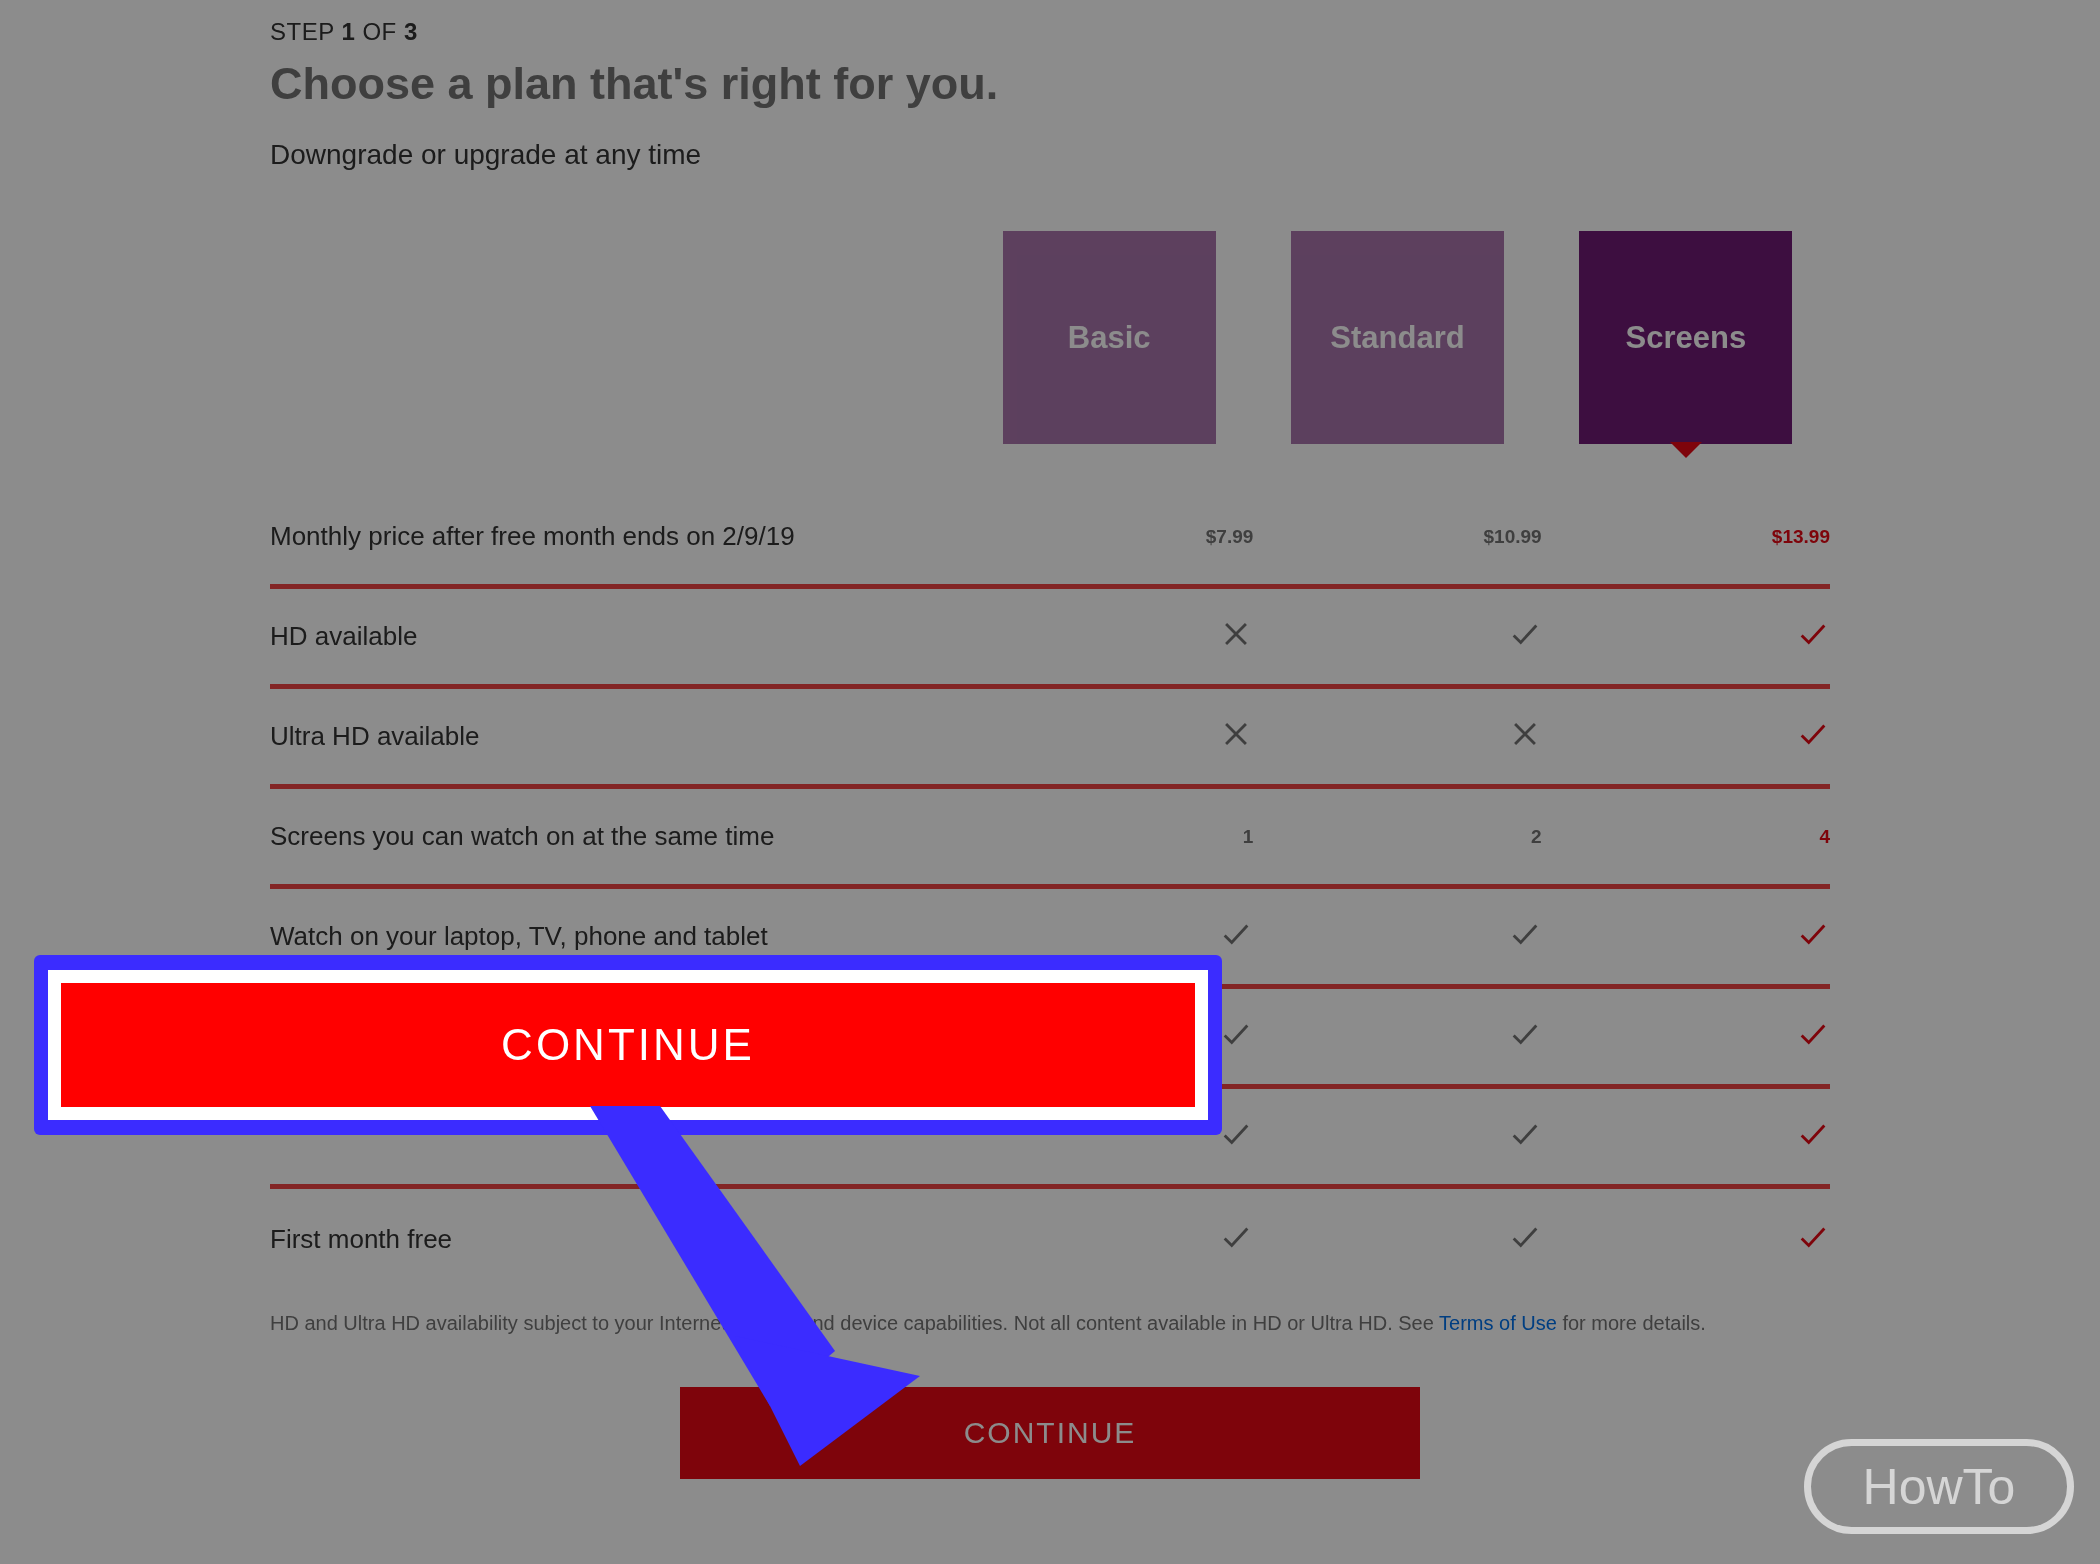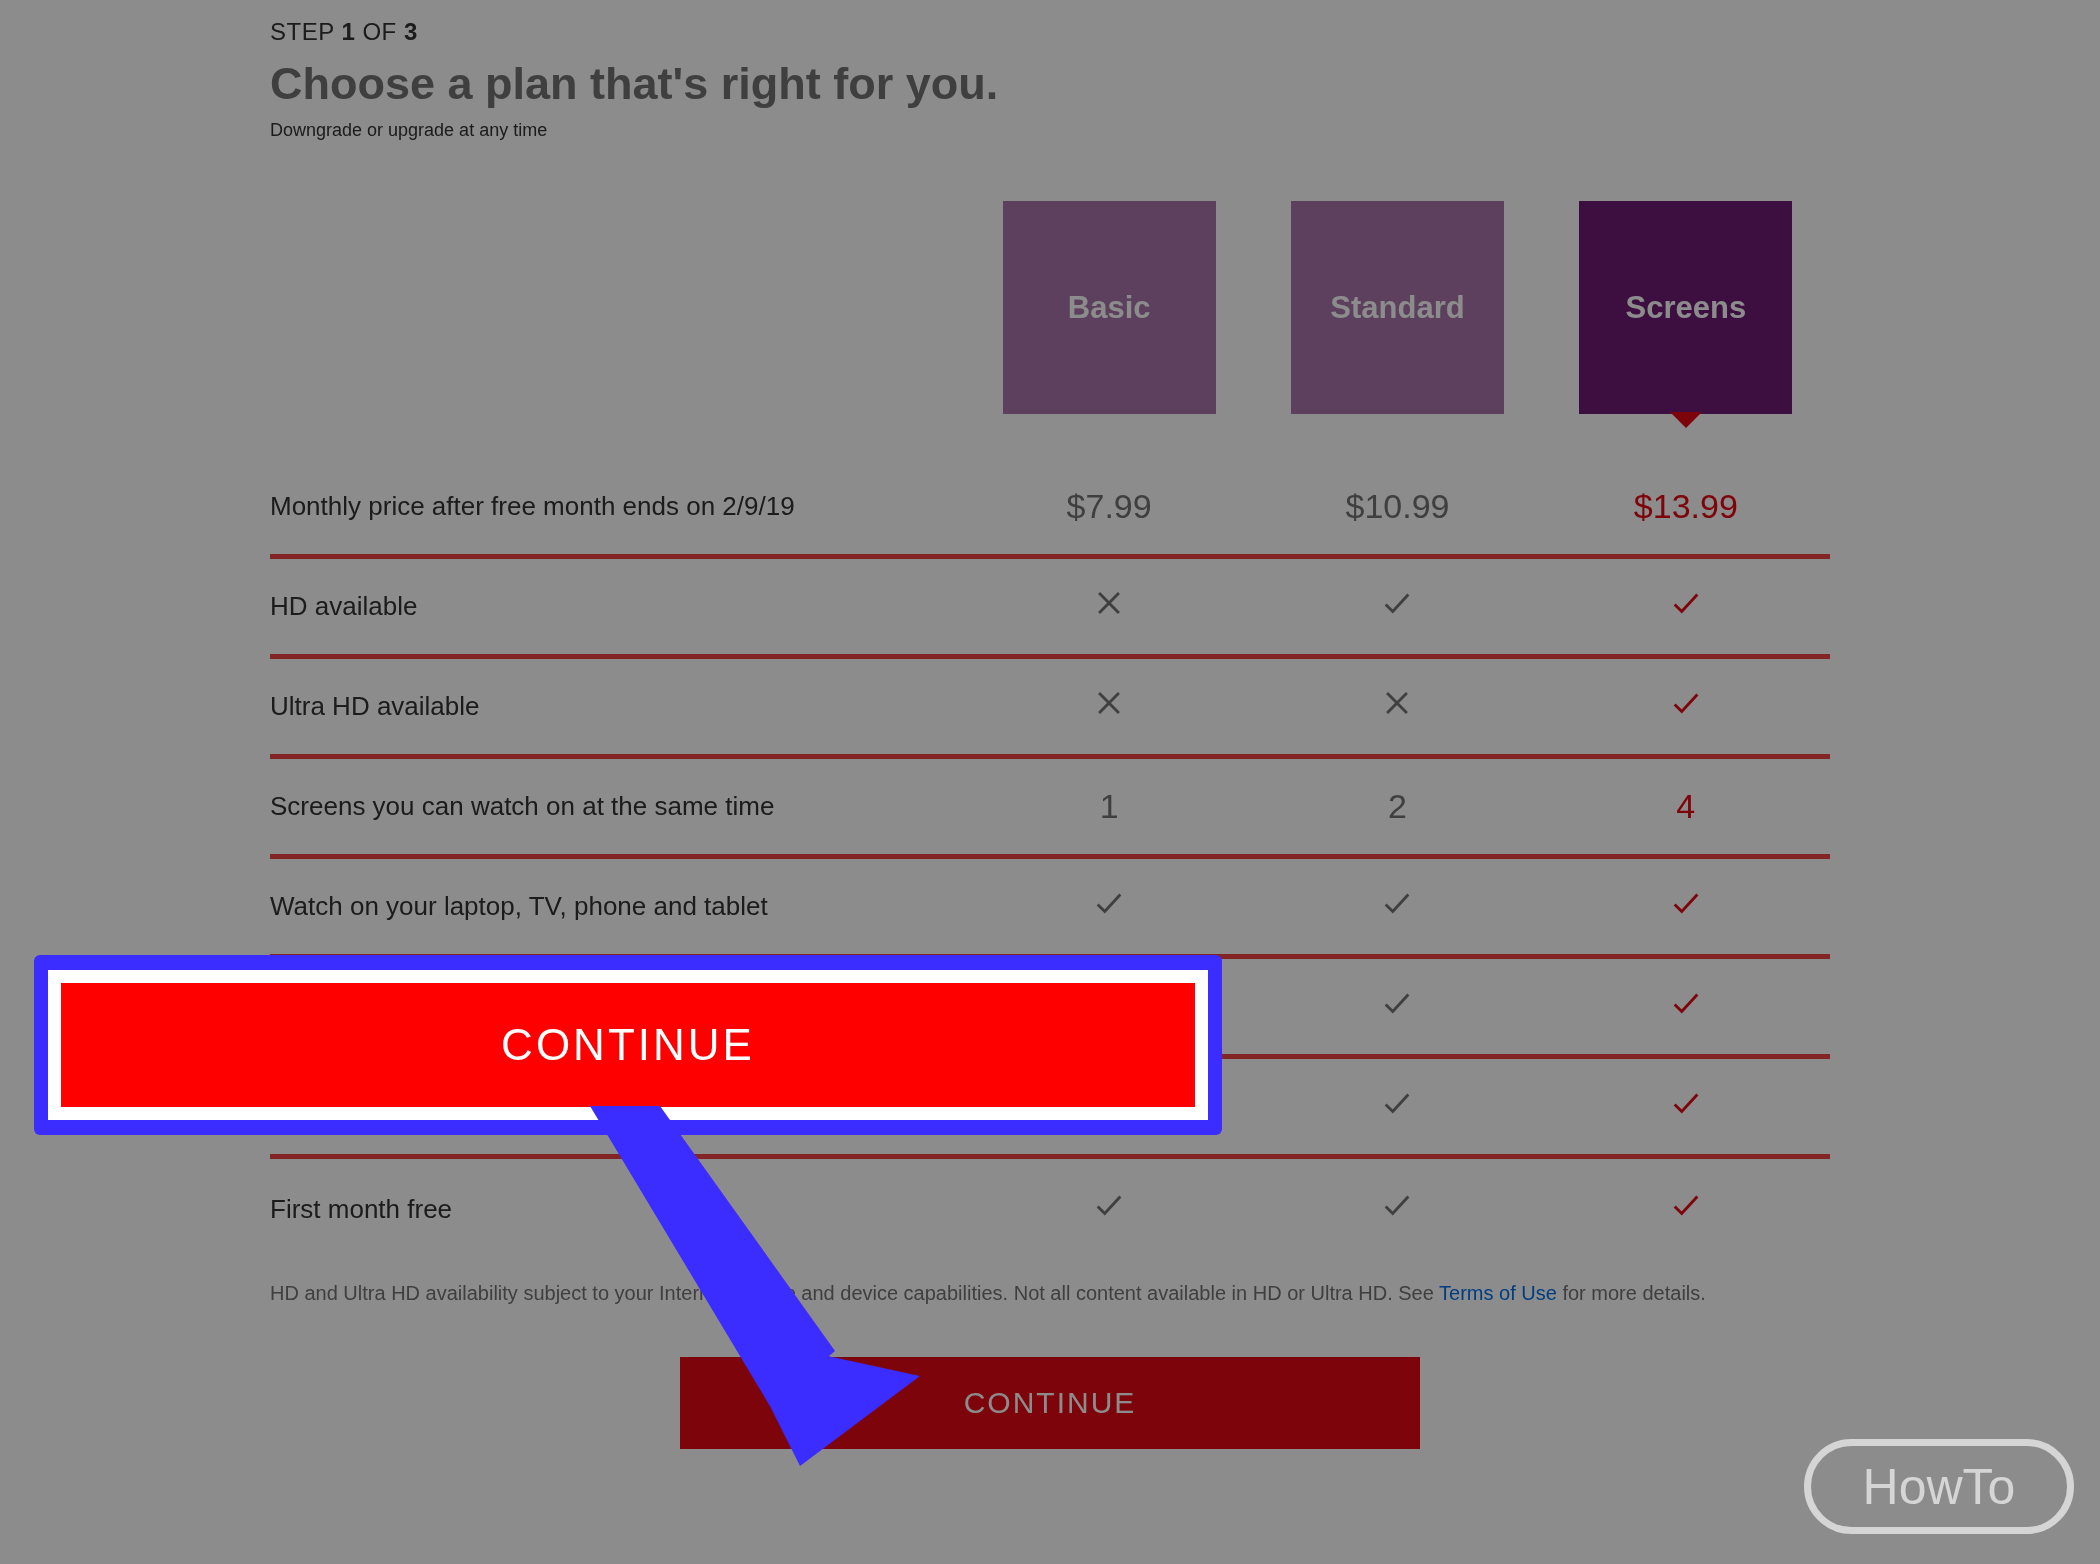--- a/index.html
+++ b/index.html
@@ -27,23 +27,23 @@
       letter-spacing: 0.5px;
     }
     .step-indicator b { font-weight: 700; }
     .title {
       font-size: 45px;
       font-weight: 700;
       color: #737373;
       margin-top: 12px;
     }
     .subtitle {
-      font-size: 18px;
+      font-size: 28px;
       color: #333;
-      margin-top: 10px;
+      margin-top: 29px;
     }
     .plan-header-row {
       display: flex;
       margin-top: 60px;
     }
     .plan-header-spacer {
       flex: 0 0 695px;
     }
     .plan-box-wrap {
       flex: 1;
@@ -89,24 +89,24 @@
     }
     .row.last { border-bottom: none; }
     .row-label {
       flex: 0 0 695px;
       font-size: 26px;
       color: #333;
       padding-right: 20px;
     }
     .cell {
       flex: 1;
-      text-align: center;
-      font-size: 34px;
+      text-align: right;
+      font-size: 19px;
       color: #737373;
-      font-weight: 400;
+      font-weight: 700;
     }
     .cell.selected {
       color: #e50914;
     }
     .icon-check, .icon-cross { display:inline-block; }
     .icon-check svg, .icon-cross svg { width: 34px; height: 34px; }
     .icon-check.grey path { stroke: #737373; }
     .icon-check.red path { stroke: #e50914; }
     .icon-cross.grey path { stroke: #737373; }
     .disclaimer {

